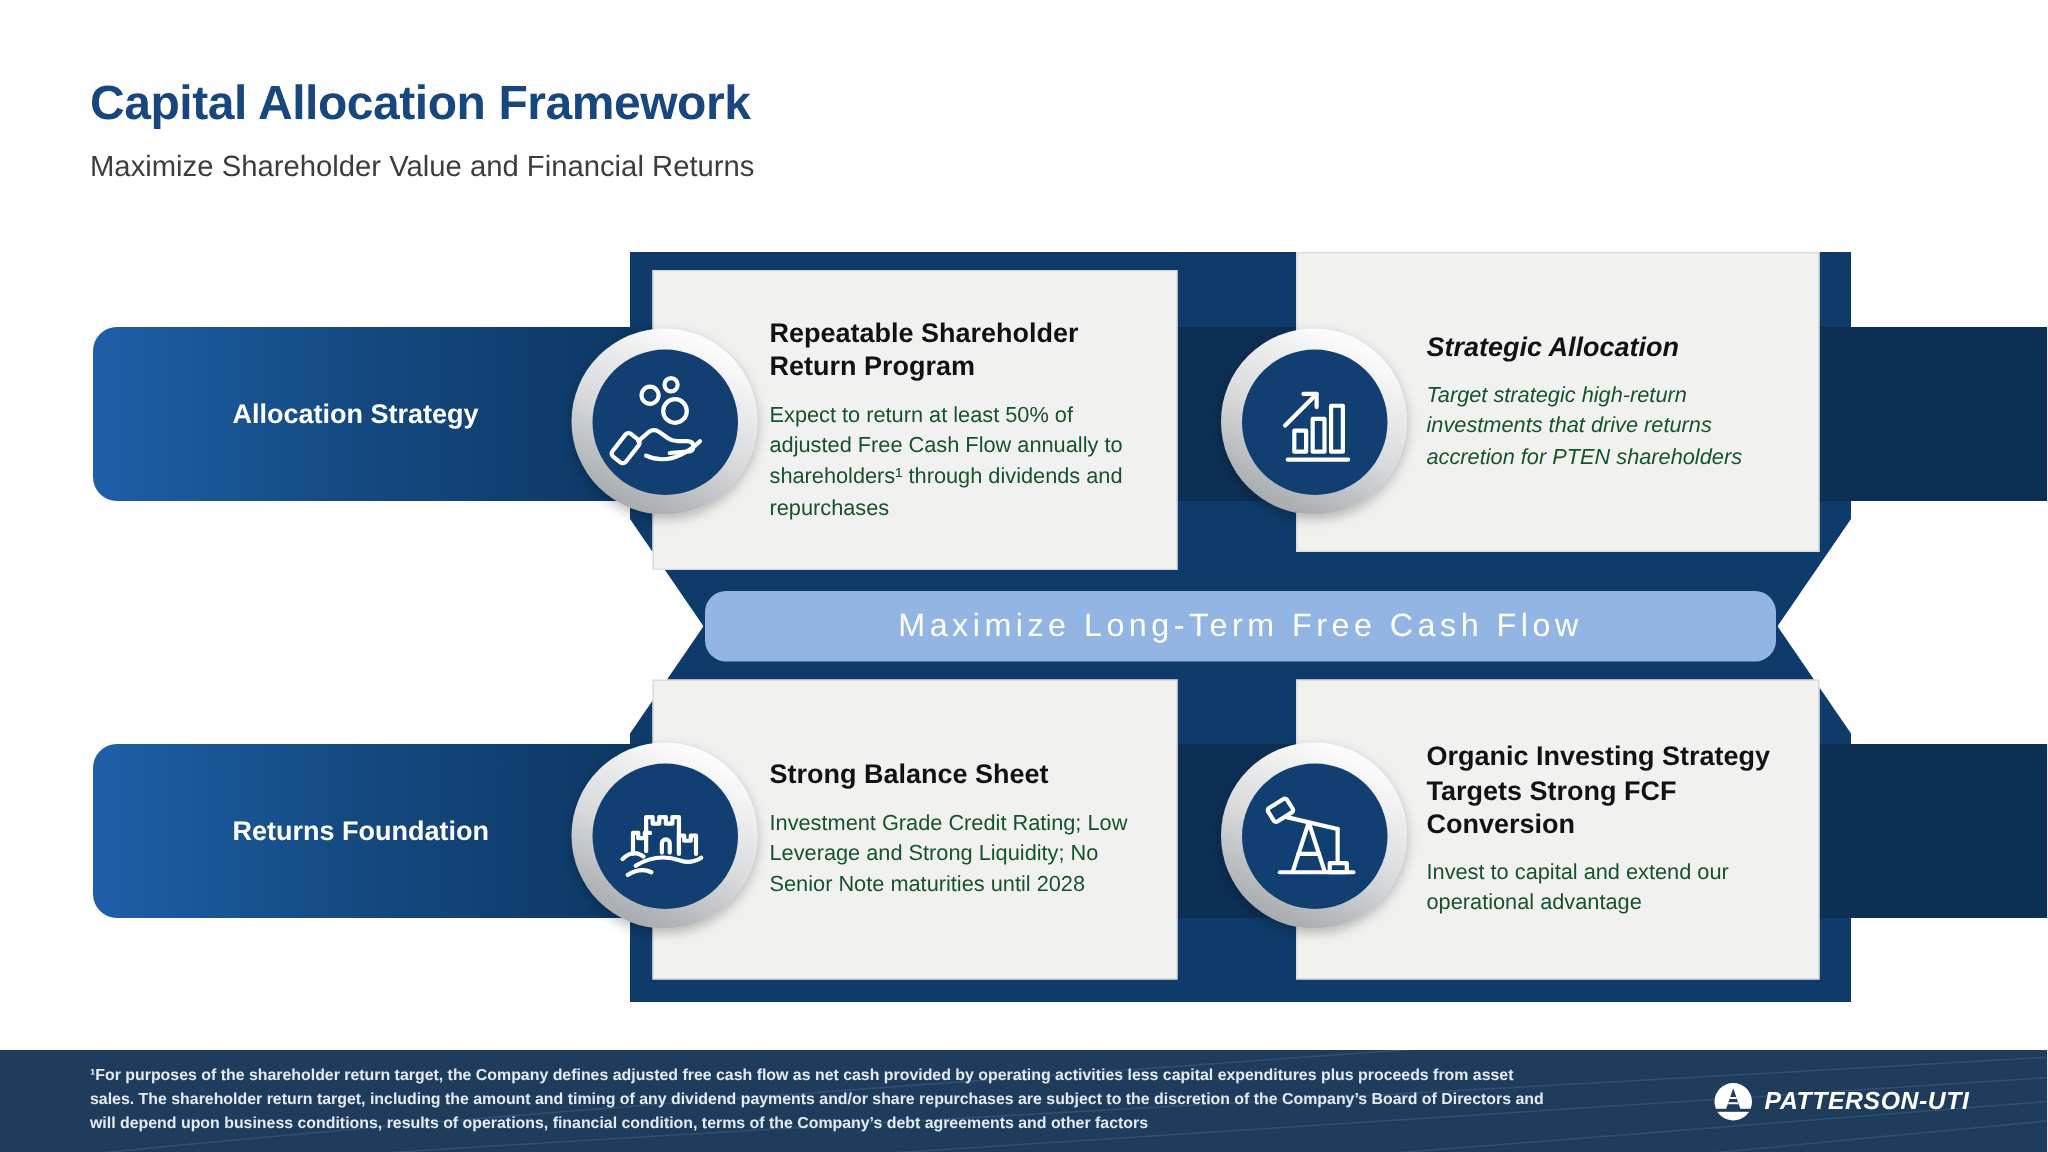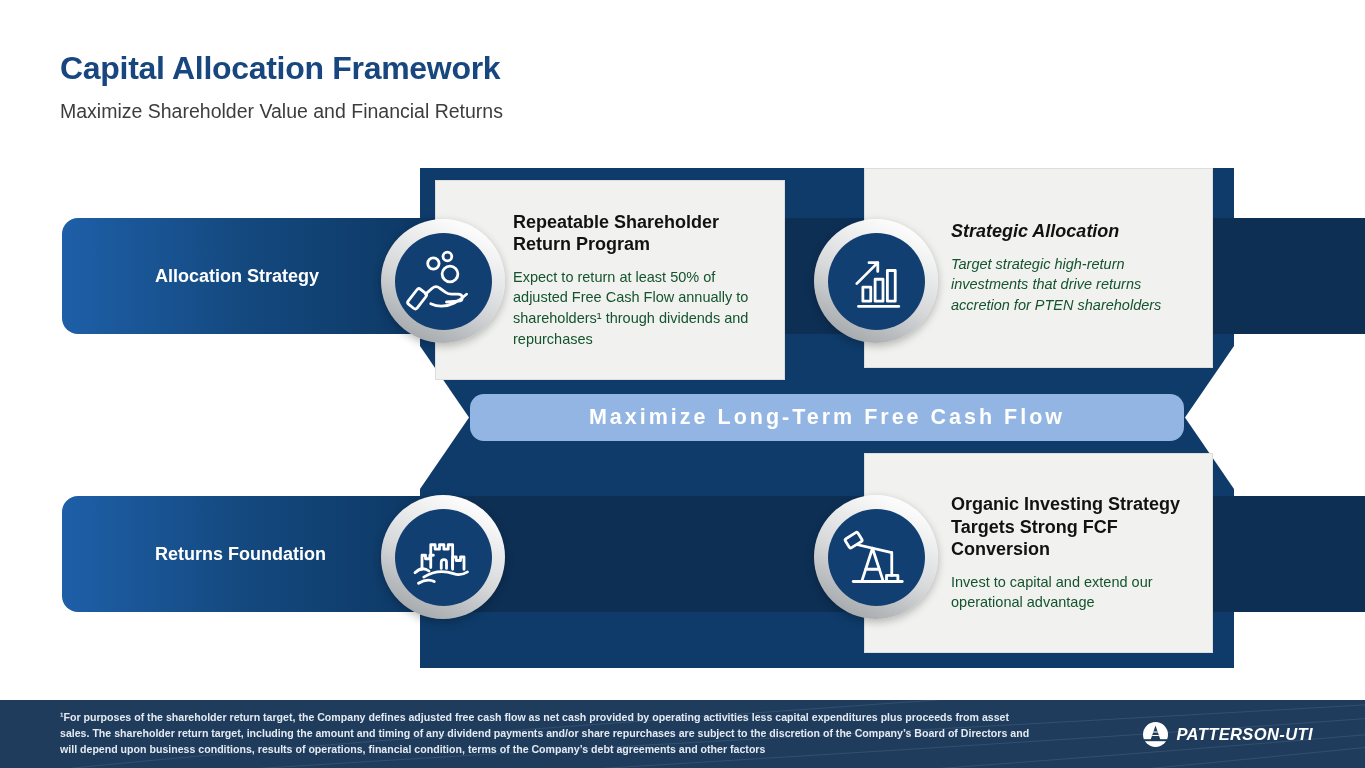--- a/index.html
+++ b/index.html
@@ -40,21 +40,21 @@
   .card-title{font-size:18px;font-weight:bold;color:#121212;line-height:1.25;}
   .card-body{font-size:14.5px;color:#14532d;line-height:1.42;}
   .card-tl{left:435px;top:180px;}
   .card-tr{left:864px;top:168px;font-style:italic;}
   .card-bl{left:435px;top:453px;}
   .card-br{left:864px;top:453px;}
   .banner{
     left:470px;top:394px;width:714px;height:47px;background:#92B5E3;border-radius:14px;z-index:5;
     display:flex;align-items:center;justify-content:center;
   }
-  .banner-label{color:#ffffff;font-size:21.5px;font-weight:bold;letter-spacing:3px;}
+  .banner-label{color:#ffffff;font-size:21.5px;font-weight:normal;letter-spacing:3px;}
   .icon-ring{
     width:124px;height:124px;border-radius:50%;z-index:6;
     background:linear-gradient(205deg,#FBFBFB 15%,#D6D8DA 55%,#9EA2A5 95%);
     box-shadow:0 3px 8px rgba(0,0,0,0.25);
     display:flex;align-items:center;justify-content:center;
   }
   .icon-disc{
     width:97px;height:97px;border-radius:50%;background:#123F72;
     display:flex;align-items:center;justify-content:center;
   }
@@ -99,20 +99,24 @@
   <div class="abs card card-tl">
     <div class="card-title">Repeatable Shareholder Return Program</div>
     <div class="card-body">Expect to return at least 50% of adjusted Free Cash Flow annually to shareholders¹ through dividends and repurchases</div>
   </div>
 
   <div class="abs card right-col card-tr">
     <div class="card-title">Strategic Allocation</div>
     <div class="card-body">Target strategic high-return investments that drive returns accretion for PTEN shareholders</div>
   </div>
 
+  <div class="abs card card-bl">
+    <div class="card-title">Strong Balance Sheet</div>
+    <div class="card-body">Investment Grade Credit Rating; Low Leverage and Strong Liquidity; No Senior Note maturities until 2028</div>
+  </div>
 
   <div class="abs card right-col card-br">
     <div class="card-title">Organic Investing Strategy Targets Strong FCF Conversion</div>
     <div class="card-body">Invest to capital and extend our operational advantage</div>
   </div>
 
   <div class="abs banner">
     <div class="banner-label">Maximize Long-Term Free Cash Flow</div>
   </div>
 

